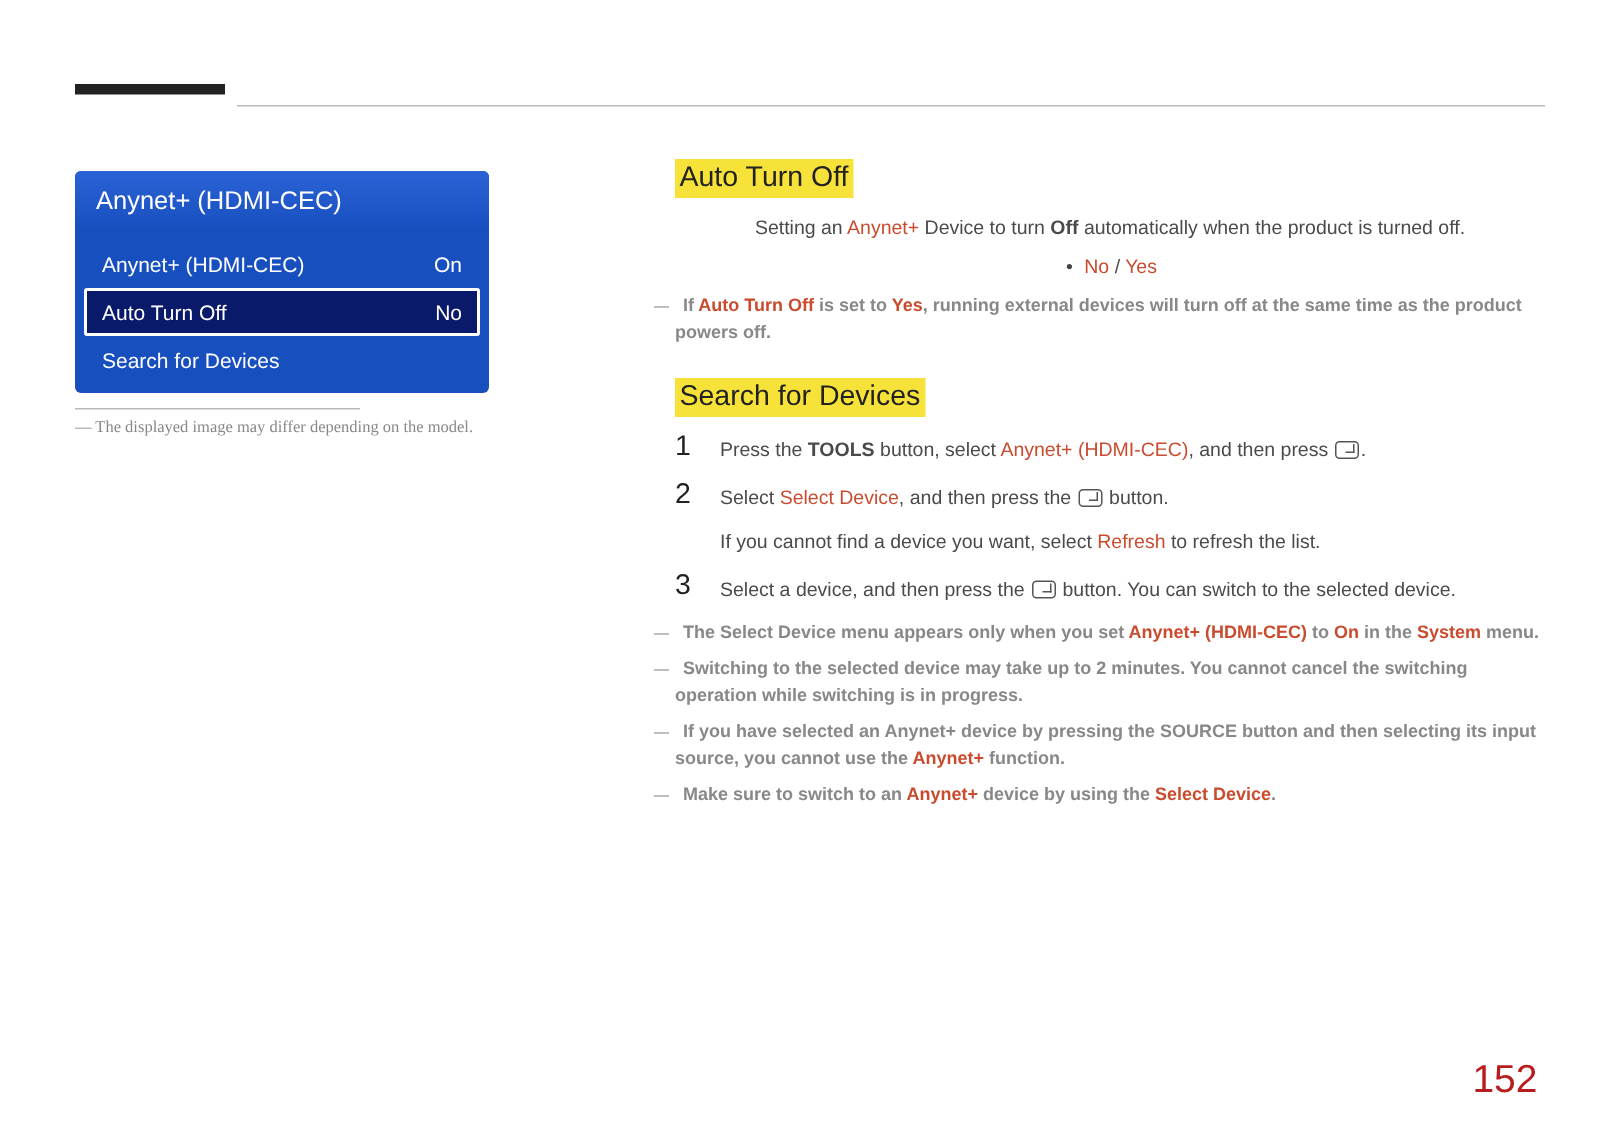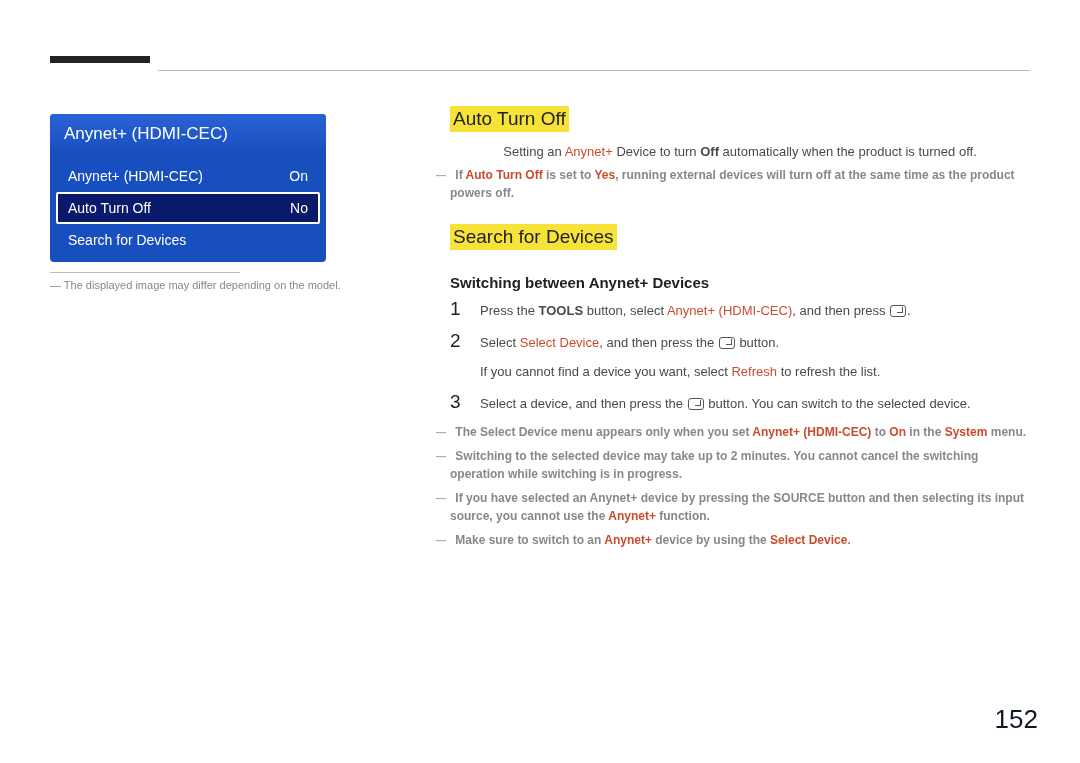--- a/index.html
+++ b/index.html
@@ -70,20 +70,21 @@
   .caption-rule {
     width: 190px;
     height: 1px;
     background: #bbb;
     margin: 10px 0 6px 0;
   }
   .menu-note {
     font-size: 11px;
     color: #888;
     margin-top: 0;
+    font-family: Liberation Serif, serif;
   }
   .dash-note { color: #888; }
   
   .right {
     flex: 1;
     padding-left: 100px;
     padding-top: 38px;
   }
   .section-title {
     display: inline-block;
@@ -174,24 +175,24 @@
     top: 1px;
     width: 5px;
     height: 5px;
     border-right: 1.5px solid #555;
     border-bottom: 1.5px solid #555;
   }
   .dash-block { margin-top: 8px; }
   .dash-block .dash-note-line { margin-bottom: 6px; }
   .page-number {
     position: absolute;
-    right: 42px;
+    right: 55px;
     bottom: 28px;
     font-size: 26px;
-    color: #0f172a;
+    color: #b91c1c;
     font-weight: 300;
   }
   .sec2 { margin-top: 22px; }
 </style>
 </head>
 <body>
 
 <div class="topbar-stub"></div>
 <div class="hr-top"></div>
 
@@ -219,28 +220,30 @@
     <div class="menu-note"><span class="dash-note">― </span><span>The displayed image may differ depending on the model.</span></div>
   </div>
 
   <div class="right">
 
     <div>
       <span class="section-title">Auto Turn Off</span>
       <p class="body-text">
         <span>Setting an </span><span class="red">Anynet+</span><span> Device to turn </span><b>Off</b><span> automatically when the product is turned off.</span>
       </p>
+      <ul class="bullet-list body-text">
+        <li><span class="red">No</span><span> / </span><span class="red">Yes</span></li>
+      </ul>
       <p class="dash-note-line">
         <span>If </span><span class="red">Auto Turn Off</span><span> is set to </span><span class="red">Yes</span><span>, running external devices will turn off at the same time as the product powers off.</span>
       </p>
     </div>
 
     <div class="sec2">
       <span class="section-title">Search for Devices</span>
-      <div class="subheading">Switching between Anynet+ Devices</div>
 
       <ol class="steps">
         <li class="step">
           <span class="step-num">1</span>
           <span class="step-body">
             <span>Press the </span><b>TOOLS</b><span> button, select </span><span class="red">Anynet+ (HDMI-CEC)</span><span>, and then press </span><span class="enter-icon"></span>.
           </span>
         </li>
         <li class="step">
           <span class="step-num">2</span>

